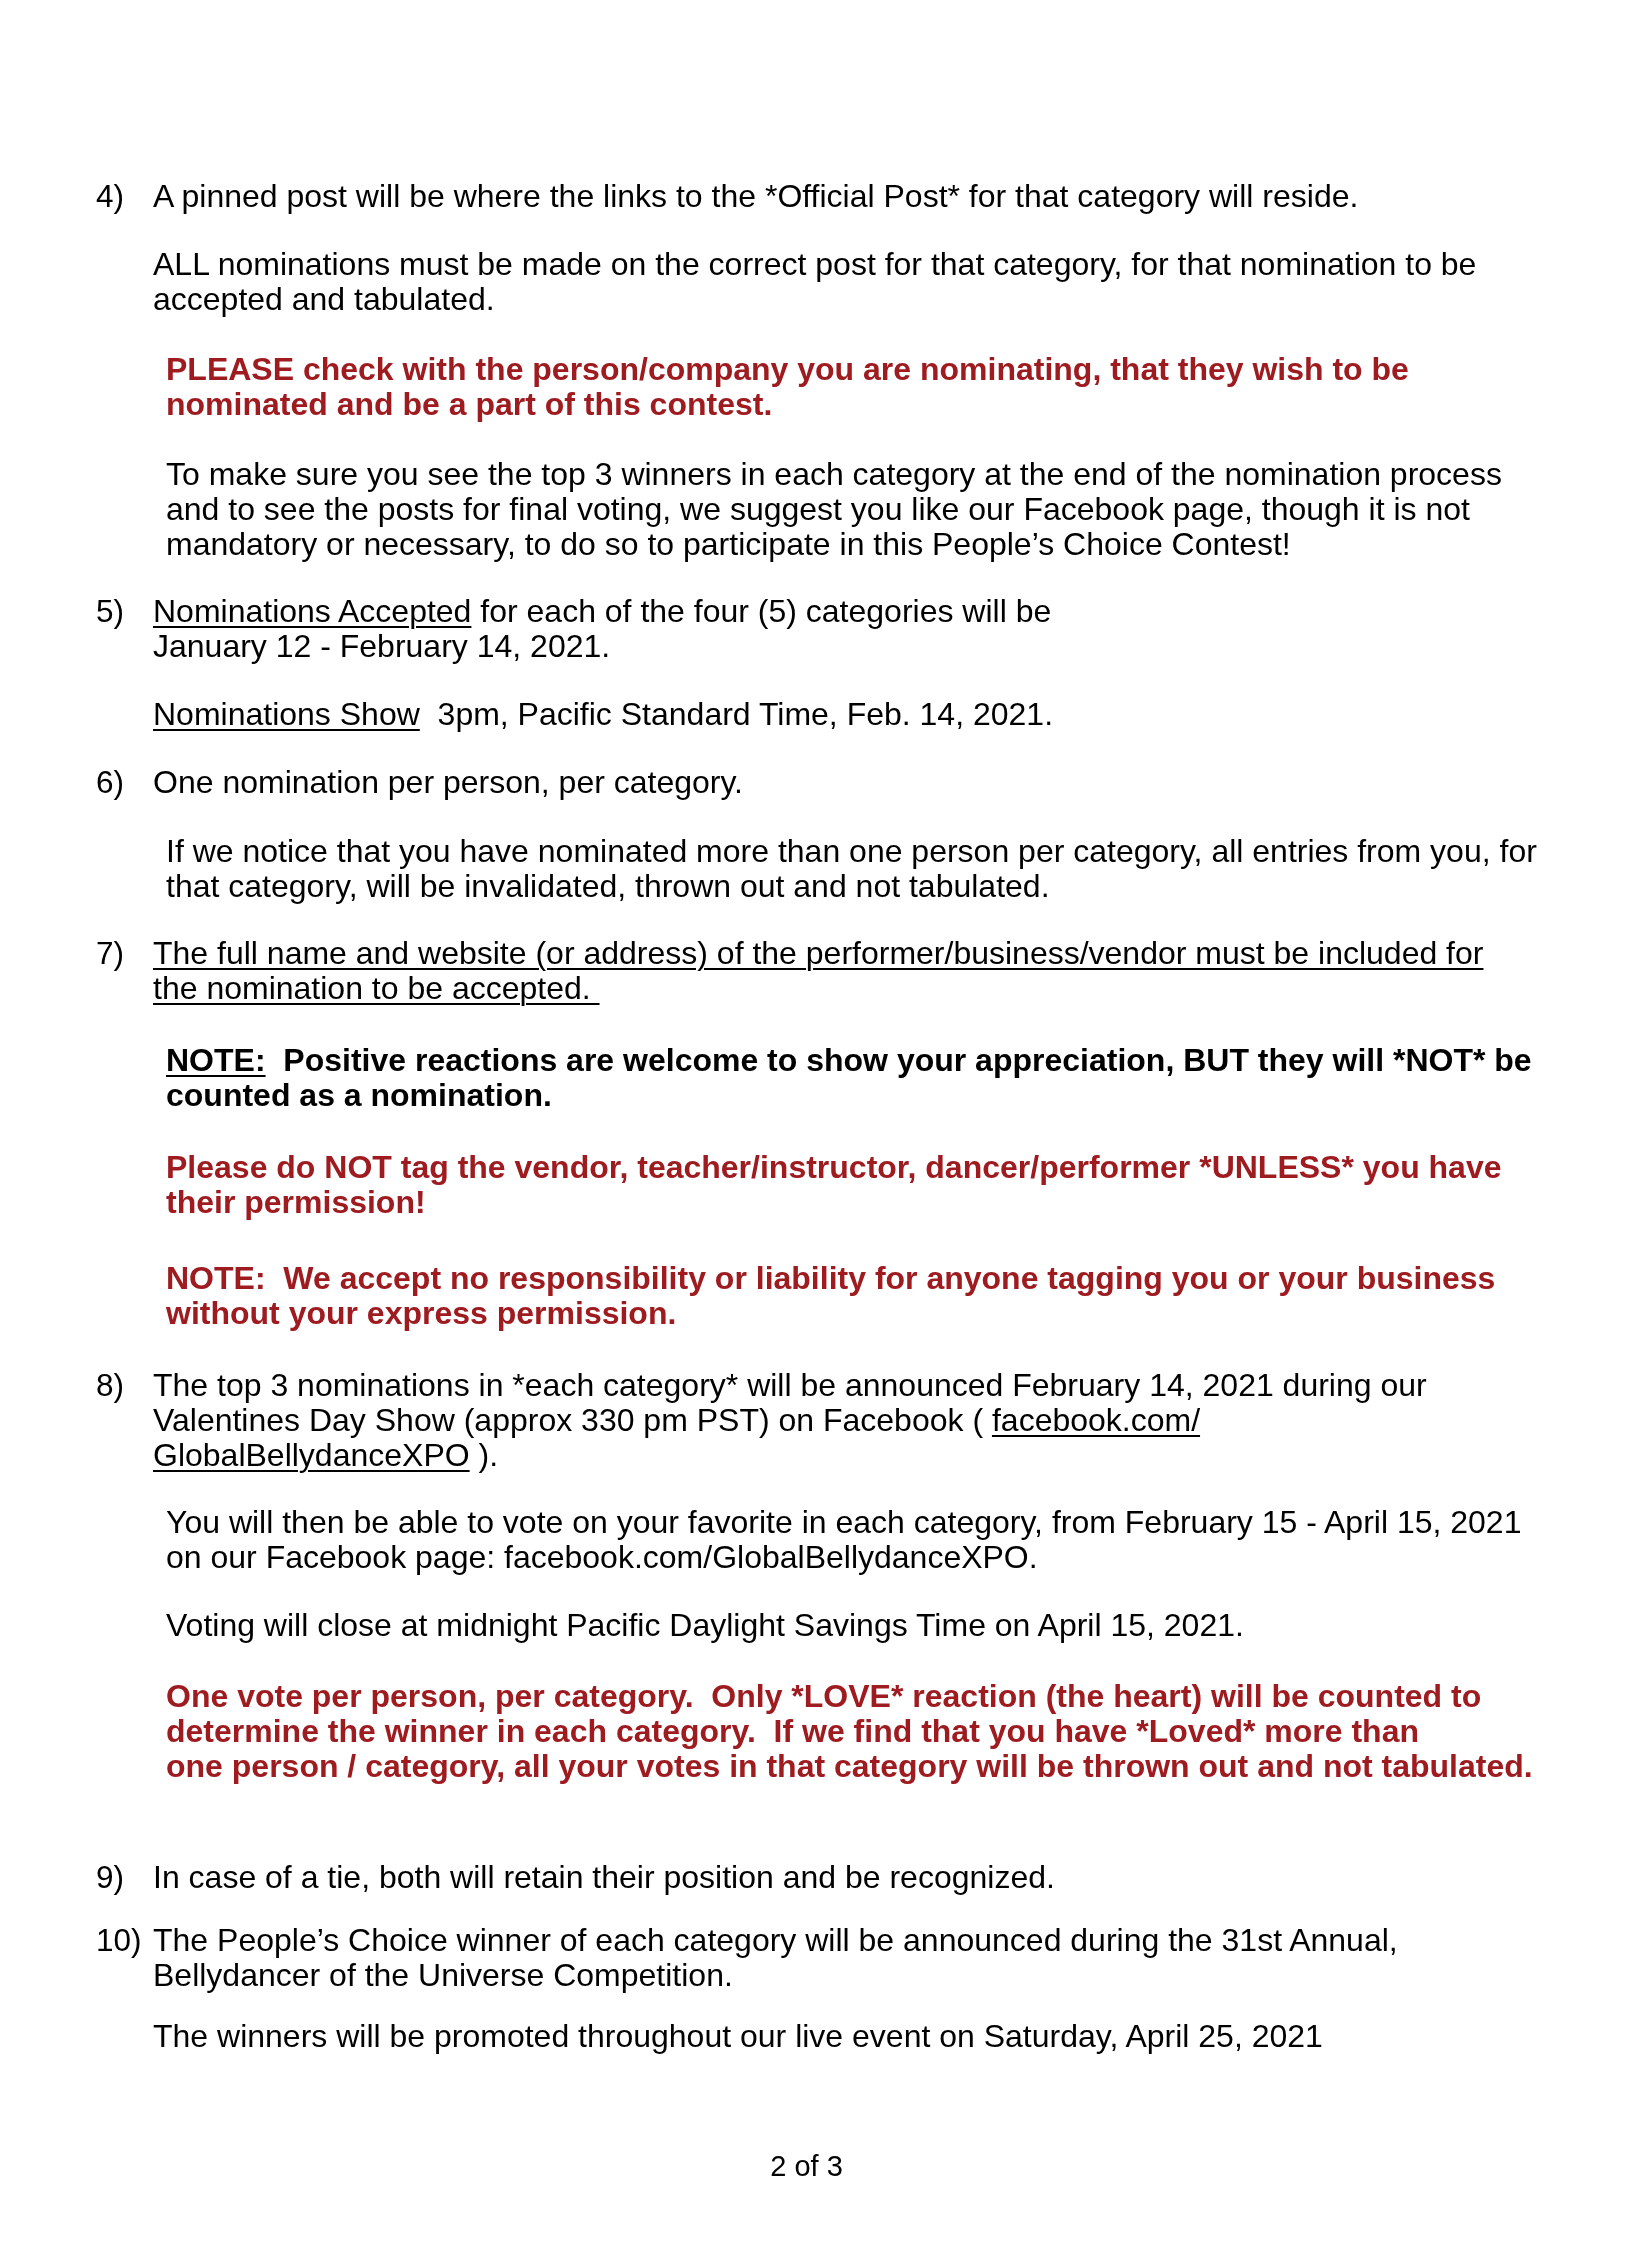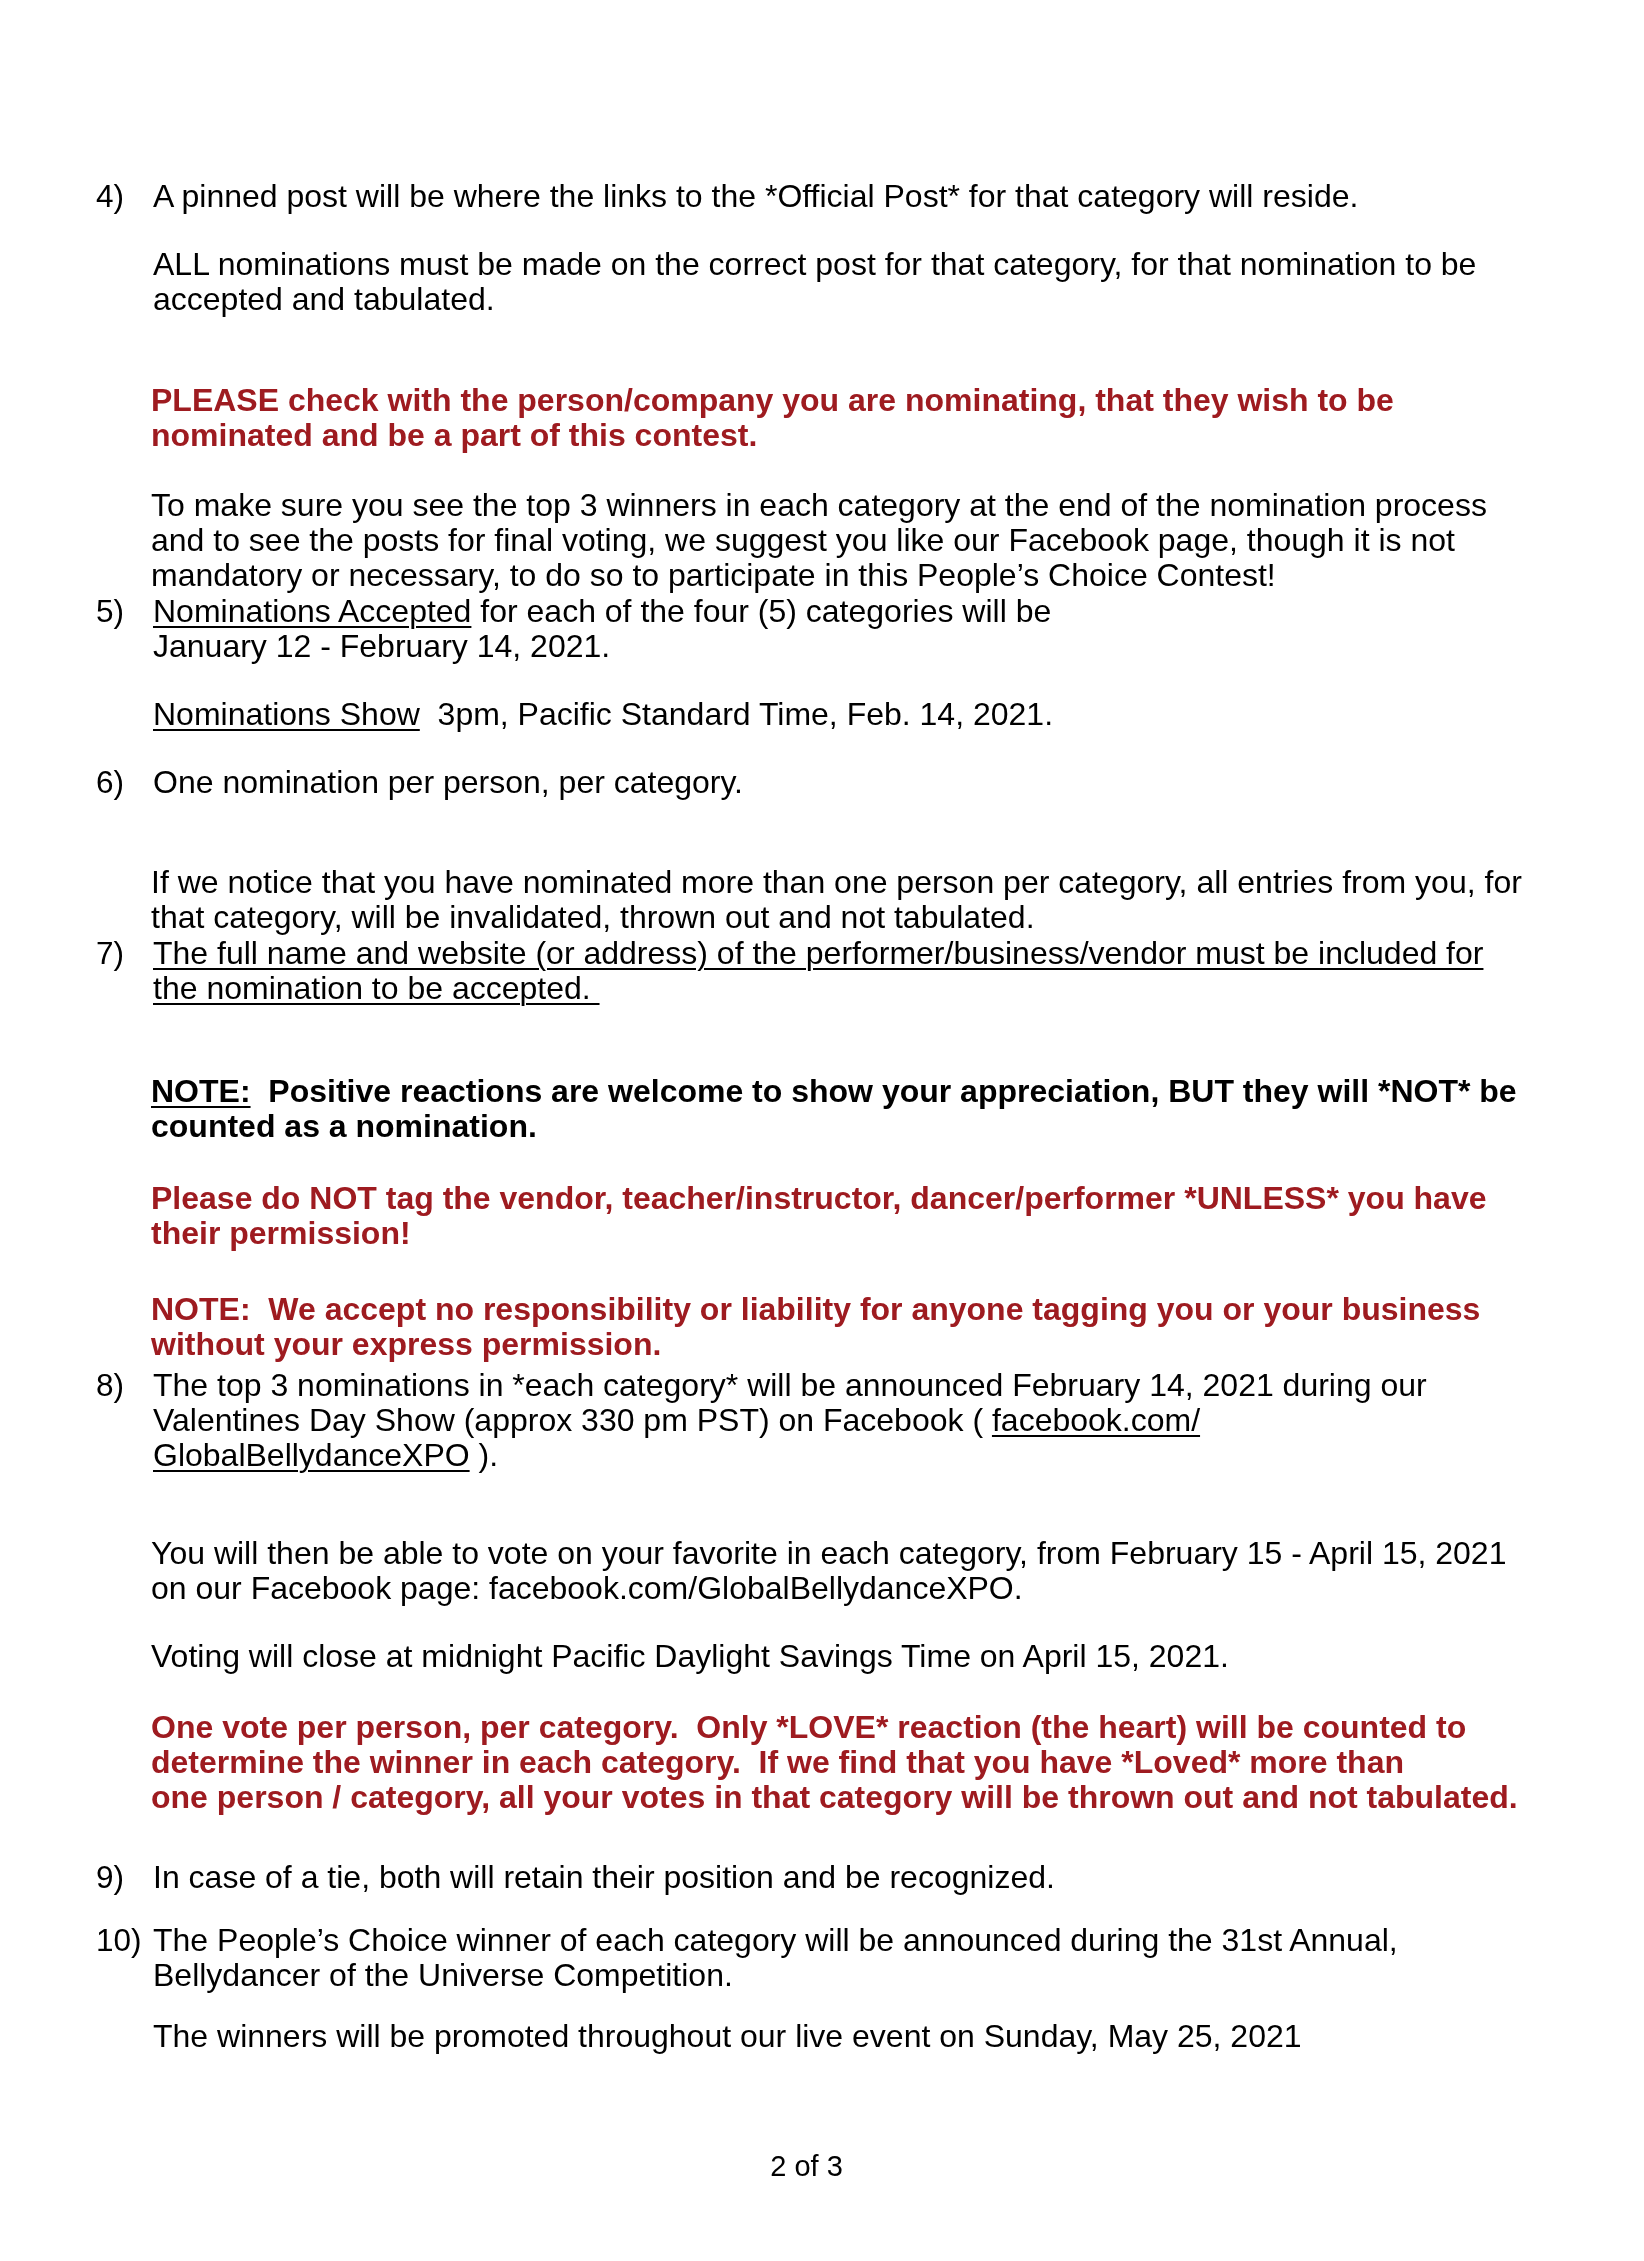--- a/index.html
+++ b/index.html
@@ -1,21 +1,21 @@
 <!DOCTYPE html>
 <html style="font-size:11px"><head>
 <meta charset="utf-8">
 <style>
   html, body { margin: 0; padding: 0; background: #ffffff; }
   body { width: 1645px; height: 2261px; position: relative; overflow: hidden;
          font-family: "Liberation Sans", sans-serif; color: #000; }
   .blk { position: absolute; font-size: 32px; line-height: 35px; white-space: pre; margin: 0; }
   .num { position: absolute; font-size: 31.5px; line-height: 35px; left: 96px; }
   .body { left: 153px; }
-  .ind { left: 151px; margin-top: 31px; }
+  .ind { left: 166px; }
   .red { color: #9e1b20; font-weight: bold; }
   .bold { font-weight: bold; }
   u { text-decoration-thickness: 2.1px; text-underline-offset: 4.1px; }
   .pageno { position: absolute; left: 0; width: 1613px; text-align: center; font-size: 29px; line-height: 35px; }
 </style>
 </head>
 <body>
 
 <div class="num" style="top:179px">4)</div>
 <div class="blk body" style="top:179px">A pinned post will be where the links to the *Official Post* for that category will reside.</div>
@@ -68,16 +68,16 @@
 <span>determine the winner in each category.  If we find that you have *Loved* more than</span>
 <span>one person / category, all your votes in that category will be thrown out and not tabulated.</span></div>
 
 <div class="num" style="top:1860px">9)</div>
 <div class="blk body" style="top:1860px">In case of a tie, both will retain their position and be recognized.</div>
 
 <div class="num" style="top:1923px">10)</div>
 <div class="blk body" style="top:1923px"><span>The People’s Choice winner of each category will be announced during the 31st Annual,</span>
 <span>Bellydancer of the Universe Competition.</span></div>
 
-<div class="blk body" style="top:2019px">The winners will be promoted throughout our live event on Sunday, May 25, 2021</div>
+<div class="blk body" style="top:2019px">The winners will be promoted throughout our live event on Saturday, April 25, 2021</div>
 
 <div class="pageno" style="top:2149px">2 of 3</div>
 
 
 </body></html>

